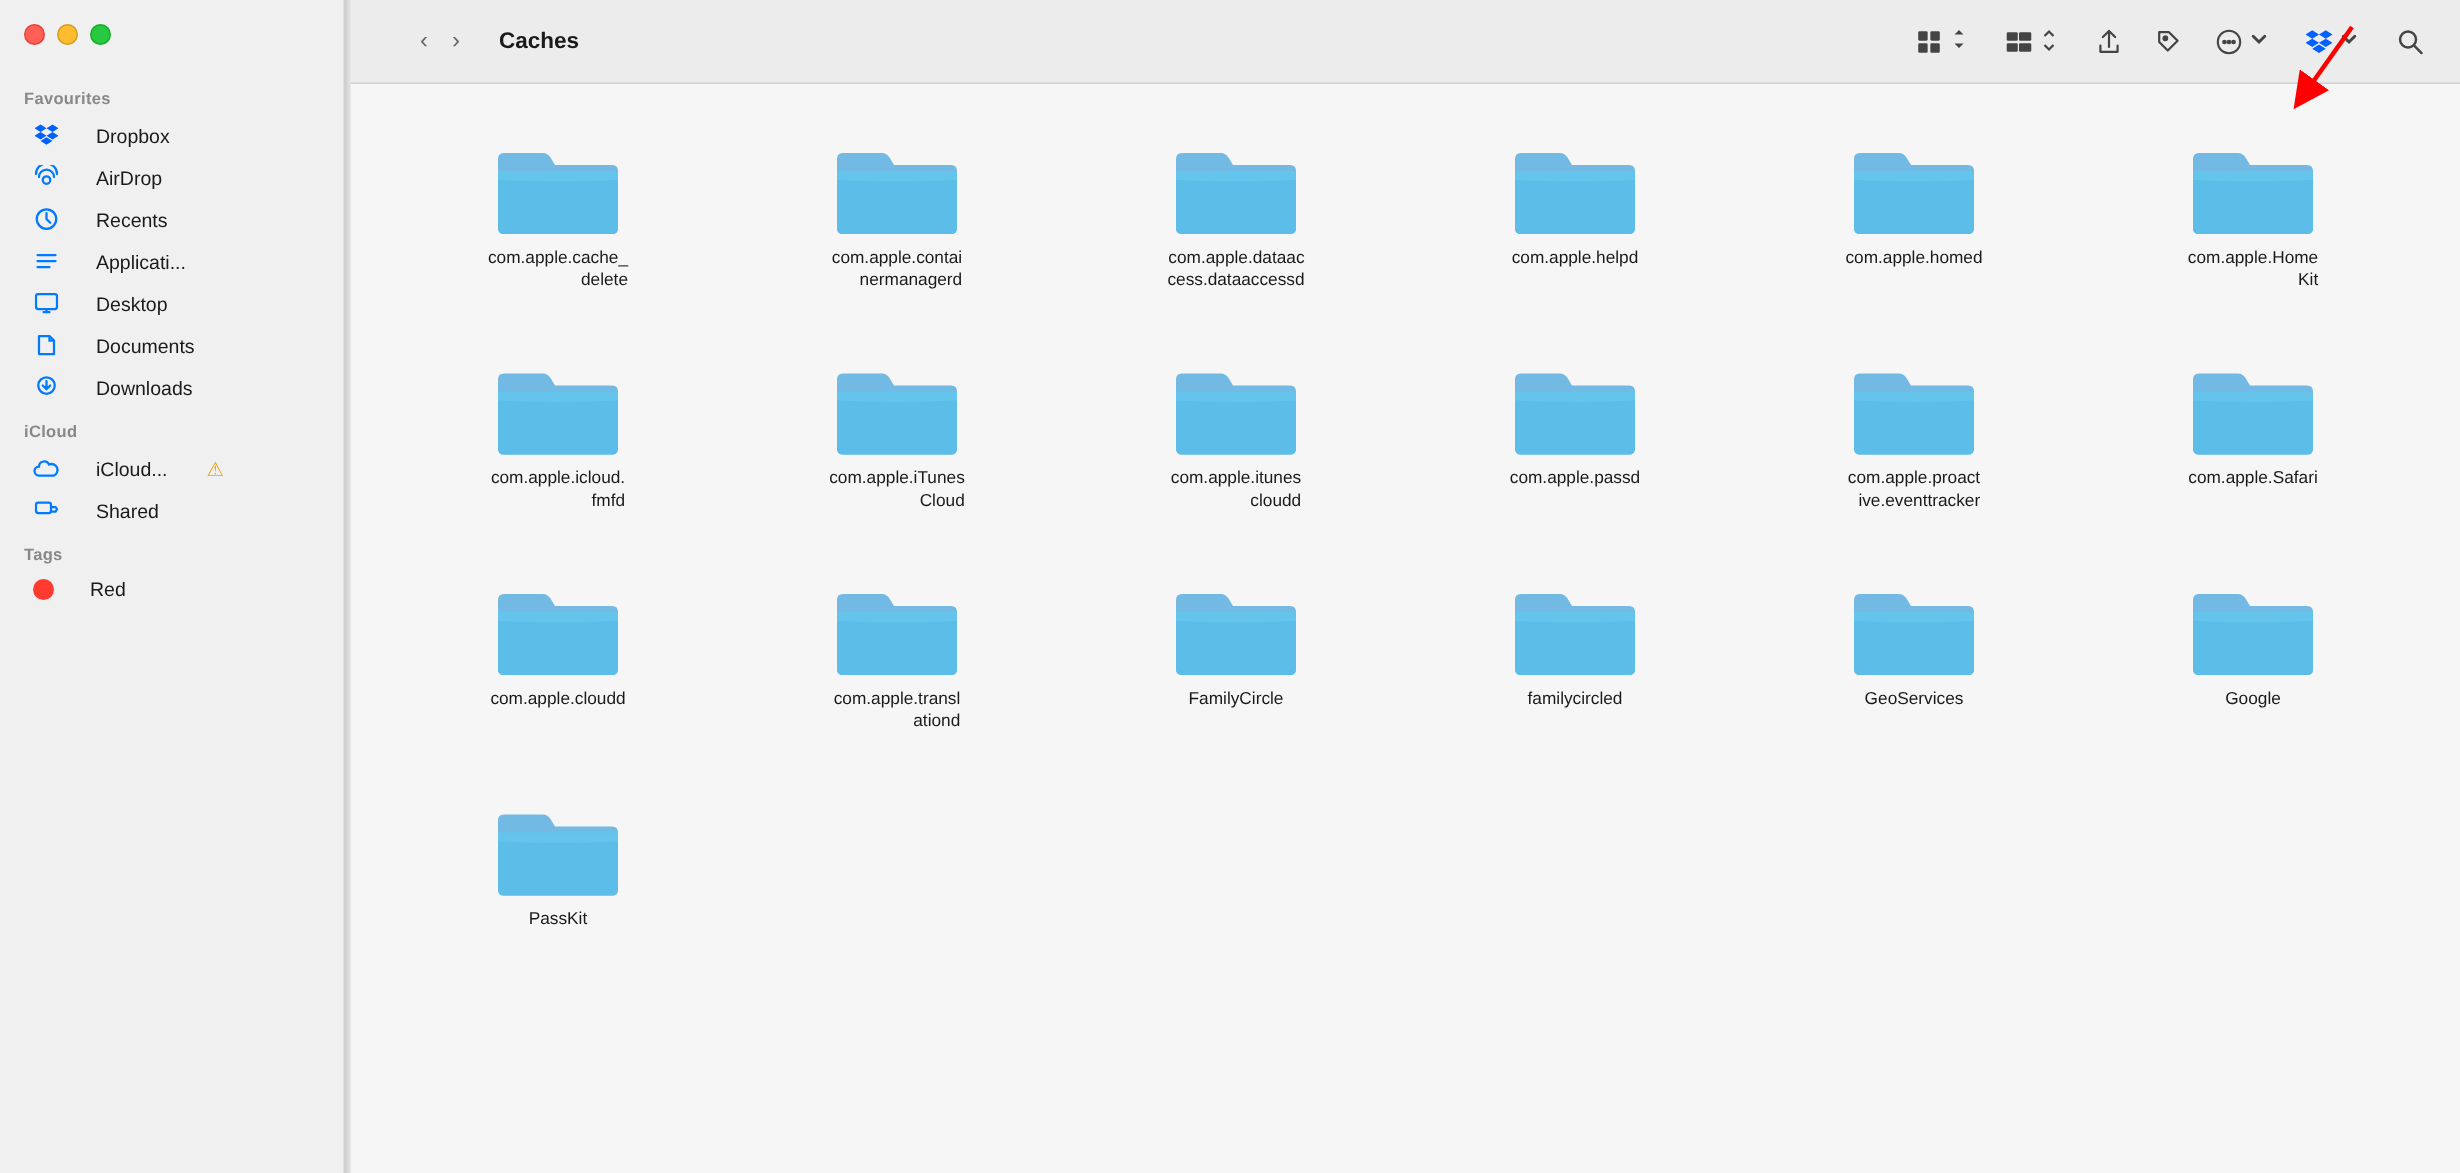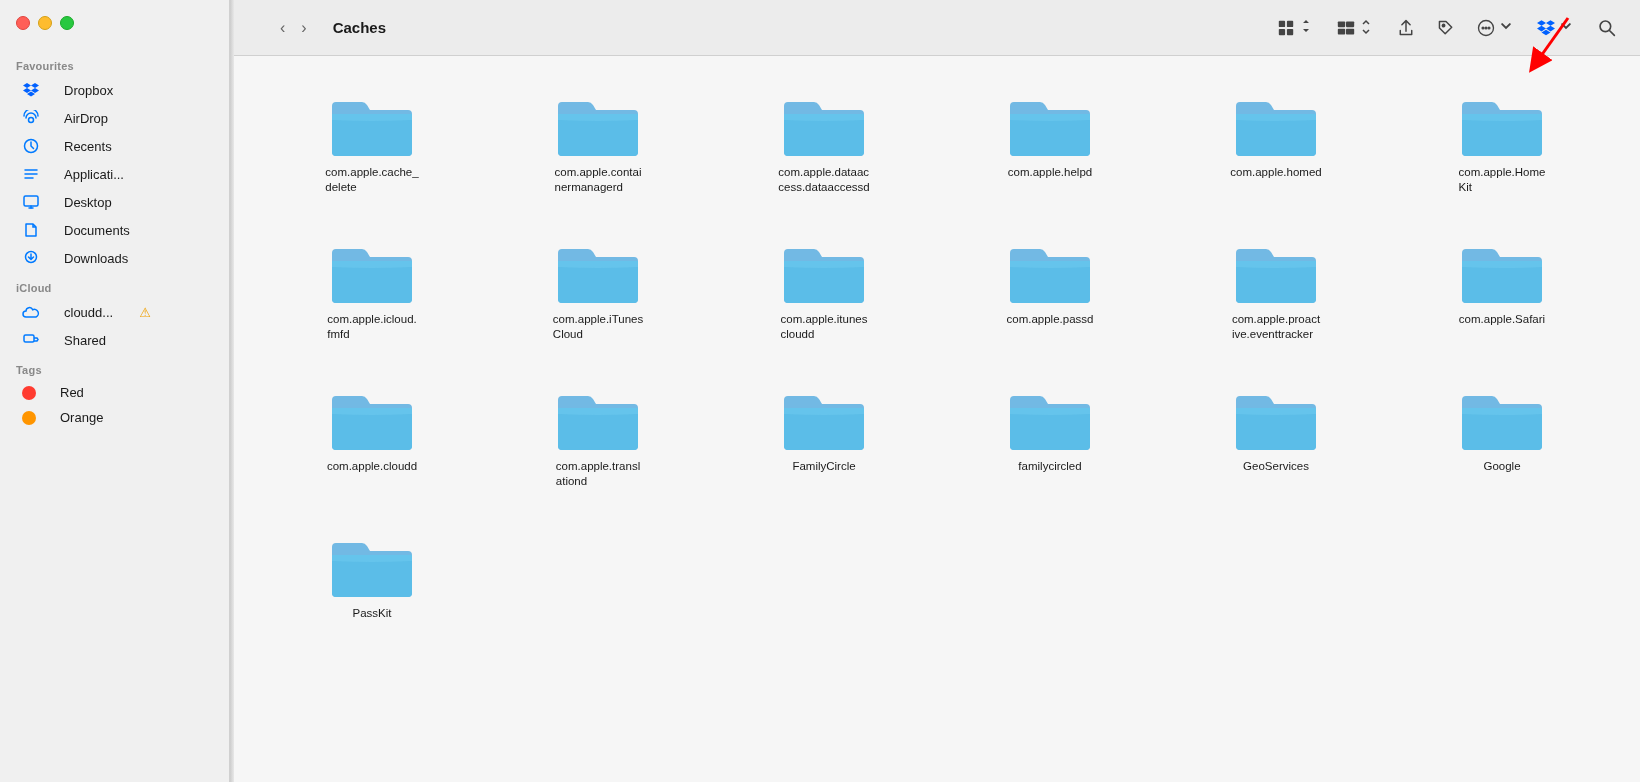--- a/index.html
+++ b/index.html
@@ -161,21 +161,21 @@
       align-items: center;
       cursor: pointer;
       padding: 8px 4px;
       border-radius: 8px;
       min-width: 0;
     }
 
     .file-label {
       font-size: 11.5px;
       color: #1a1a1a;
-      text-align: left;
+      text-align: right;
       margin-top: 6px;
       line-height: 1.3;
       word-break: break-word;
       max-width: 120px;
     }
 
     
     .folder-svg {
       width: 90px;
       height: 75px;
@@ -295,45 +295,41 @@
       </div>
 
       <div class="sidebar-section-label">iCloud</div>
 
       <div class="sidebar-item">
         <div class="sidebar-icon">
           <svg width="18" height="12" viewBox="0 0 18 12">
             <path d="M14 11H4a3 3 0 0 1 0-6 3.5 3.5 0 0 1 6.7-1.3A3 3 0 0 1 14 11z" fill="none" stroke="#007AFF" stroke-width="1.5"></path>
           </svg>
         </div>
-        <span>cloudd...</span>
+        <span>iCloud...</span>
         <span style="color:#f0a000; margin-left:2px; font-size:13px;">⚠</span>
       </div>
 
       <div class="sidebar-item">
         <div class="sidebar-icon">
           <svg width="16" height="16" viewBox="0 0 16 16">
             <rect x="1" y="3" width="10" height="7" rx="1.5" fill="none" stroke="#007AFF" stroke-width="1.5"></rect>
             <path d="M11 6h3l1 1.5-1 1.5h-3" fill="none" stroke="#007AFF" stroke-width="1.5"></path>
           </svg>
         </div>
         <span>Shared</span>
       </div>
 
       <div class="sidebar-section-label">Tags</div>
 
       <div class="sidebar-item">
         <div class="tag-dot" style="background:#ff3b30;"></div>
         <span>Red</span>
       </div>
 
-      <div class="sidebar-item">
-        <div class="tag-dot" style="background:#ff9500;"></div>
-        <span>Orange</span>
-      </div>
     </div>
   </div>
 
   <div style="width:4px; background: linear-gradient(to right, #ccc, #e8e8e8); cursor: col-resize; flex-shrink:0;"></div>
 
   <div class="main">
 
     <div class="toolbar">
       <div class="toolbar-nav">
         <button class="nav-btn">‹</button>

